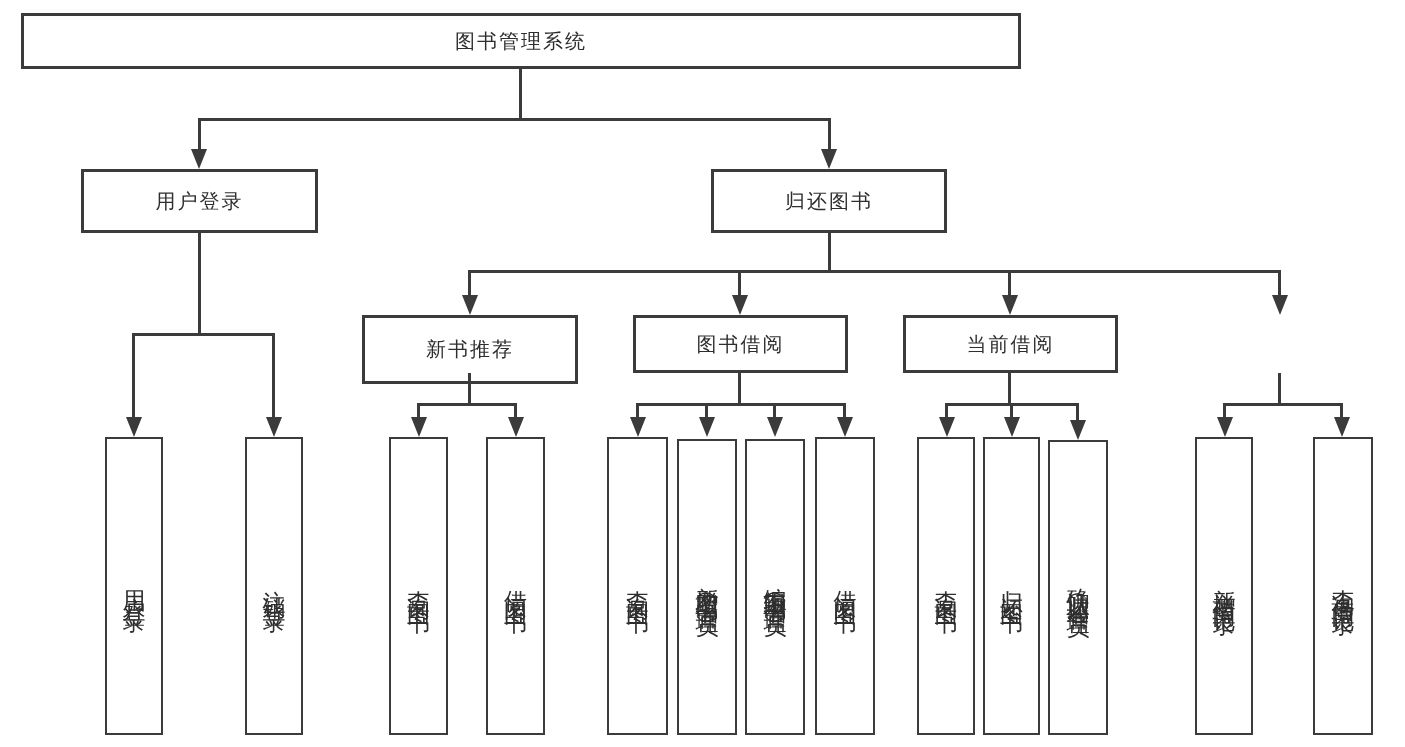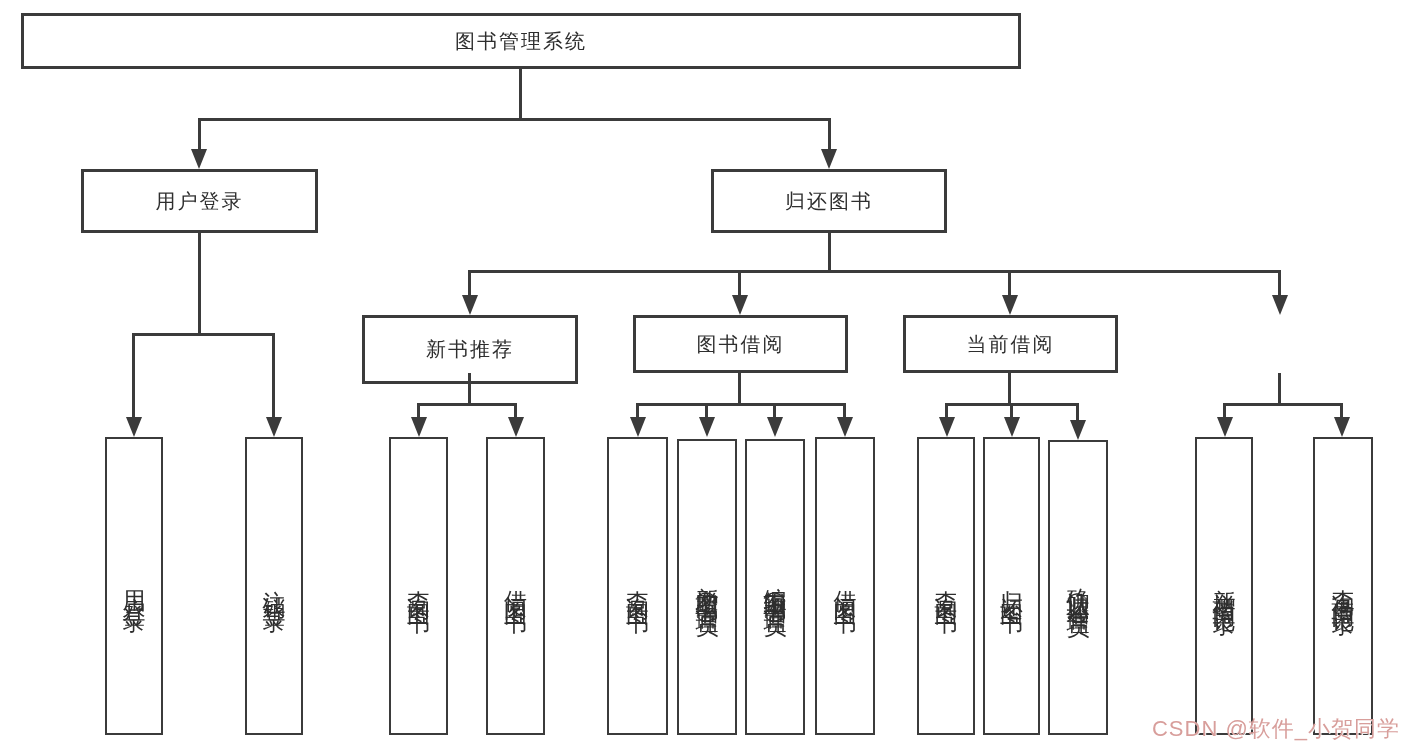--- a/index.html
+++ b/index.html
@@ -181,15 +181,14 @@
     <span class="vlabel" style="letter-spacing:4px;">确认归还（管理员）</span>
   </div>
 
   <div class="box leaf" style="left:1195px;top:437px;width:58px;height:298px;">
     <span class="vlabel" style="letter-spacing:5px;">新增借阅记录</span>
   </div>
   <div class="box leaf" style="left:1313px;top:437px;width:60px;height:298px;">
     <span class="vlabel" style="letter-spacing:5px;">查询借阅记录</span>
   </div>
 
-  <div class="watermark">CSDN @软件_小贺同学</div>
 
 </div>
 
 </body></html>

